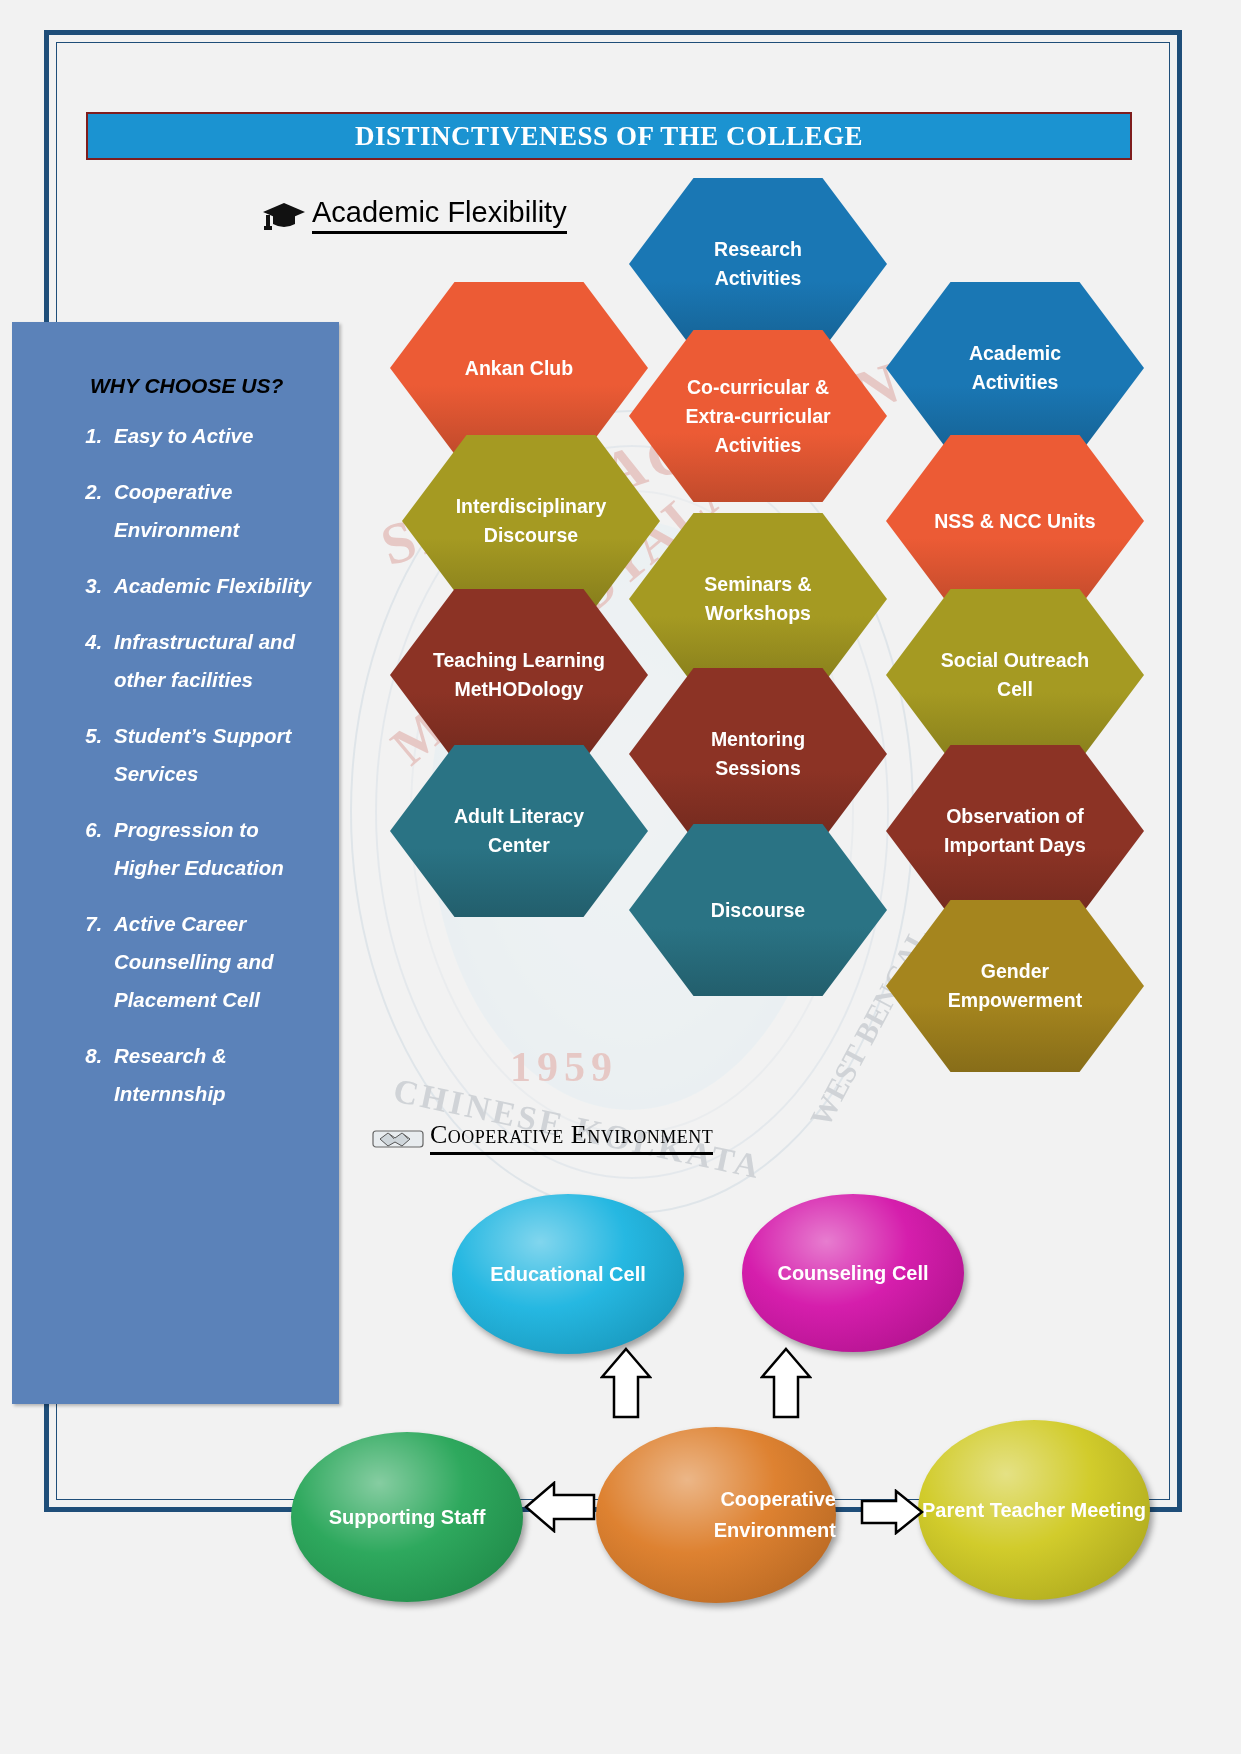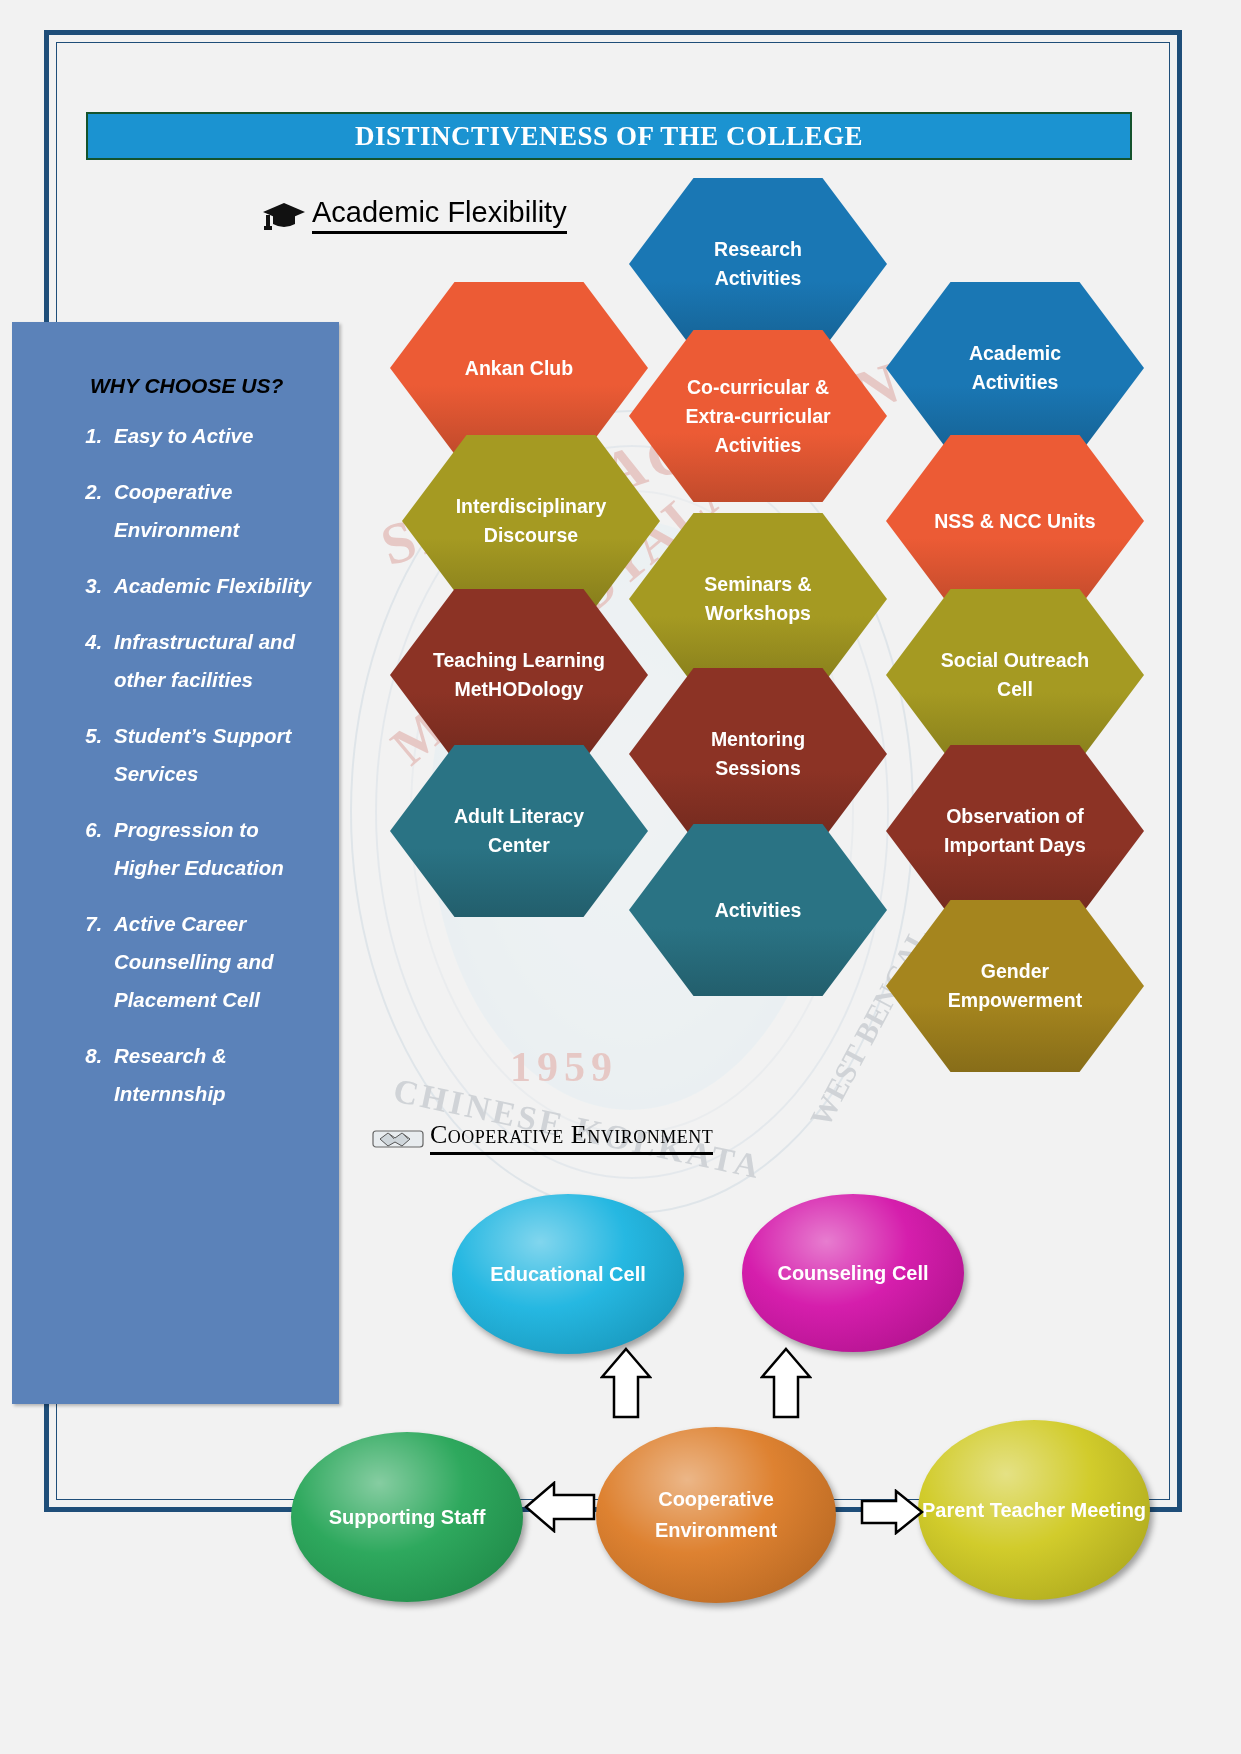--- a/index.html
+++ b/index.html
@@ -79,21 +79,21 @@
   .seal .st-bottom { left: 60px; top: 740px; font-size: 34px; transform: rotate(12deg); color:#5b6b7a; letter-spacing:3px;}
   .seal .st-right { left: 430px; top: 640px; font-size: 30px; transform: rotate(-62deg); color:#5b6b7a;}
 
   
   .title-bar {
     position: absolute;
     left: 86px; top: 112px;
     width: 1046px;
     height: 48px;
     background: #1b93d1;
-    border: 2px solid #14532d;
+    border: 2px solid #7f1d1d;
     box-sizing: border-box;
     display: flex;
     align-items: center;
     justify-content: center;
   }
   .title-bar .t {
     color: #ffffff;
     font-family: "Liberation Serif", serif;
     font-weight: bold;
     font-size: 27px;
@@ -181,21 +181,21 @@
   }
   .hex span { display: block; }
 
   
   .ell {
     position: absolute;
     border-radius: 50%;
     display: flex;
     align-items: center;
     justify-content: center;
-    text-align: center;
+    text-align: right;
     color: #ffffff;
     font-weight: bold;
     font-size: 20px;
     line-height: 31px;
     box-sizing: border-box;
     filter: drop-shadow(3px 4px 3px rgba(0,0,0,0.35));
   }
 
   
   .arrow { position: absolute; }
@@ -293,21 +293,21 @@
       <div class="hex" style="left: 629px; top: 668px; background: linear-gradient(rgb(140, 51, 37) 0%, rgb(140, 51, 37) 60%, rgba(0, 0, 0, 0.18) 100%), rgb(140, 51, 37);">
         <span>Mentoring Sessions</span>
       </div>
       <div class="hex" style="left: 390px; top: 745px; background: linear-gradient(rgb(42, 115, 132) 0%, rgb(42, 115, 132) 60%, rgba(0, 0, 0, 0.18) 100%), rgb(42, 115, 132);">
         <span>Adult Literacy Center</span>
       </div>
       <div class="hex" style="left: 886px; top: 745px; background: linear-gradient(rgb(140, 51, 37) 0%, rgb(140, 51, 37) 60%, rgba(0, 0, 0, 0.18) 100%), rgb(140, 51, 37);">
         <span>Observation of Important Days</span>
       </div>
       <div class="hex" style="left: 629px; top: 824px; background: linear-gradient(rgb(42, 115, 132) 0%, rgb(42, 115, 132) 60%, rgba(0, 0, 0, 0.18) 100%), rgb(42, 115, 132);">
-        <span>Activities</span>
+        <span>Discourse</span>
       </div>
       <div class="hex" style="left: 886px; top: 900px; background: linear-gradient(rgb(165, 133, 30) 0%, rgb(165, 133, 30) 60%, rgba(0, 0, 0, 0.18) 100%), rgb(165, 133, 30);">
         <span>Gender Empowerment</span>
       </div>
     </div>
 
   <div class="hexwrap" id="ellwrap">
       <div class="ell" style="left: 452px; top: 1194px; width: 232px; height: 160px; background: radial-gradient(at 38% 30%, rgba(255, 255, 255, 0.45) 0%, rgba(255, 255, 255, 0.05) 42%, rgba(0, 0, 0, 0.22) 100%), rgb(26, 180, 224);">
         <span>Educational Cell</span>
       </div>

